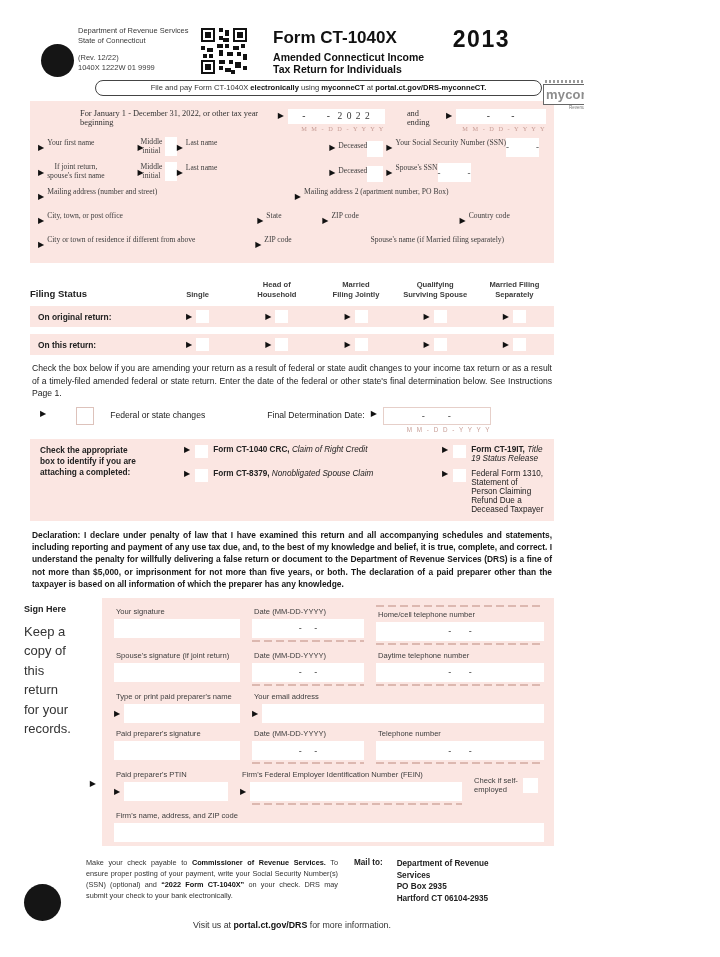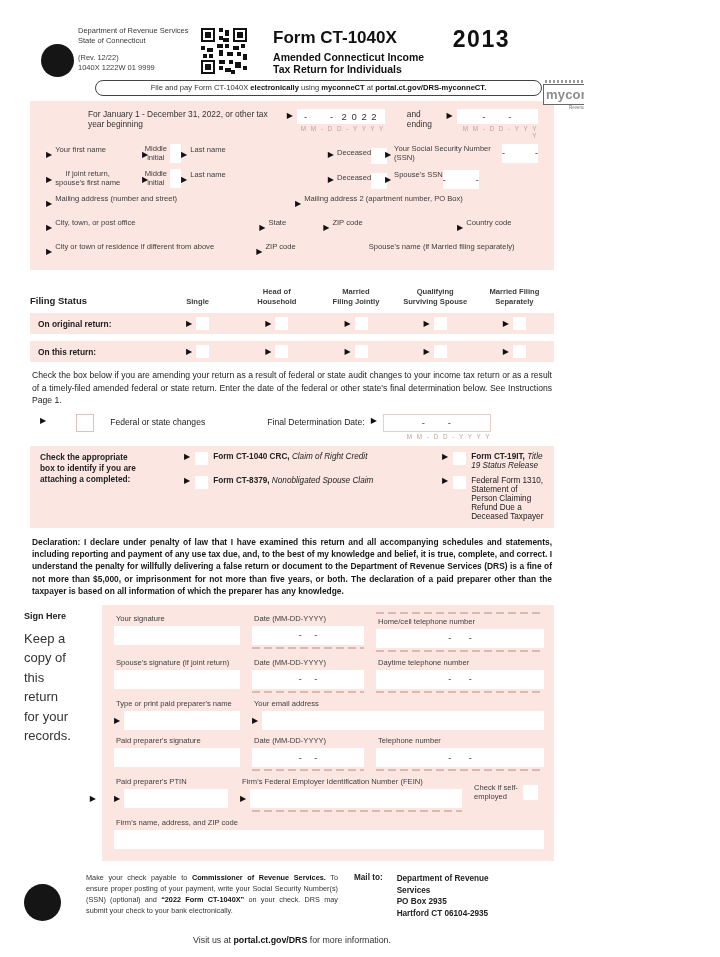--- a/index.html
+++ b/index.html
@@ -28,21 +28,21 @@
       border:1px solid #666;border-top:none;border-left:none;background:#fff;transform:skewX(-12deg);}
   .lg-gray{font-size:13px;font-weight:bold;color:#8d8d8d;letter-spacing:0.2px;}
   .lg-dark{font-size:13.5px;font-weight:bold;color:#222;}
   .logo-sub{font-size:4.5px;color:#777;margin:0 0 0 26px;}
   
   .banner{width:437px;margin:4px 0 0 95px;border:1px solid #444;border-radius:9px;
       font-size:7.6px;color:#333;text-align:center;padding:2px 4px 3px;background:#fff;}
   .banner b{color:#111;}
   
   .pink{background:#fbe6e2;}
-  .sec1{margin:5px 30px 17px;padding:6px 16px 9px;}
+  .sec1{margin:5px 30px 17px;padding:6px 8px 9px;font-family:Liberation Serif, serif;}
   .lbl{font-size:7.6px;color:#3d3d3d;line-height:1.2;}
   .inp{background:#fff;height:19px;}
   .inp-b{background:#fff;border:1px solid #e6cfc9;}
   .cb{width:13px;height:13px;background:#fff;flex:0 0 auto;}
   .cb-b{border:1px solid #ddc2bb;}
   .hint{font-size:6.3px;color:#c79d96;letter-spacing:1.5px;text-align:right;margin-top:1px;}
   .ticks{height:2px;margin-top:2px;
       background:repeating-linear-gradient(90deg,#dcb8b0 0 8px,transparent 8px 12px);}
   .fld{display:flex;flex-direction:row;}
   .fld .lbl{text-align:center;margin-bottom:2px;}
@@ -79,21 +79,21 @@
   .aitem .nm{font-weight:bold;}
   .aitem .ds{font-style:italic;}
   .aitem.plain .nm{font-weight:normal;}
   .aitem.plain .ds{font-style:normal;}
   
   .sigwrap{display:flex;margin:7px 30px 0 0;}
   .sidebar{width:78px;padding:6px 0 0 24px;position:relative;flex:0 0 auto;}
   .sh-title{font-size:9px;font-weight:bold;color:#222;}
   .sh-note{font-size:13px;color:#333;width:46px;line-height:1.5;margin-top:8px;}
   .sidebar .arr{position:absolute;right:6px;bottom:58px;}
-  .sigmain{flex:1;padding:3px 10px 12px 12px;}
+  .sigmain{flex:1;padding:3px 10px 4px 12px;}
   .srow{display:flex;align-items:flex-start;margin-top:4px;gap:12px;}
   .sc1{flex:1 1 auto;display:flex;flex-direction:column;}
   .sc2{flex:0 0 112px;display:flex;flex-direction:column;}
   .sc3{flex:0 0 168px;display:flex;flex-direction:column;}
   .srow .lbl{margin:2px 0 3px 2px;}
   .inprow{display:flex;align-items:center;gap:4px;}
   .inprow .inp{flex:1;}
   .selfemp{display:flex;align-items:center;gap:5px;}
   .selfemp .lbl{width:44px;margin:0;}
   

